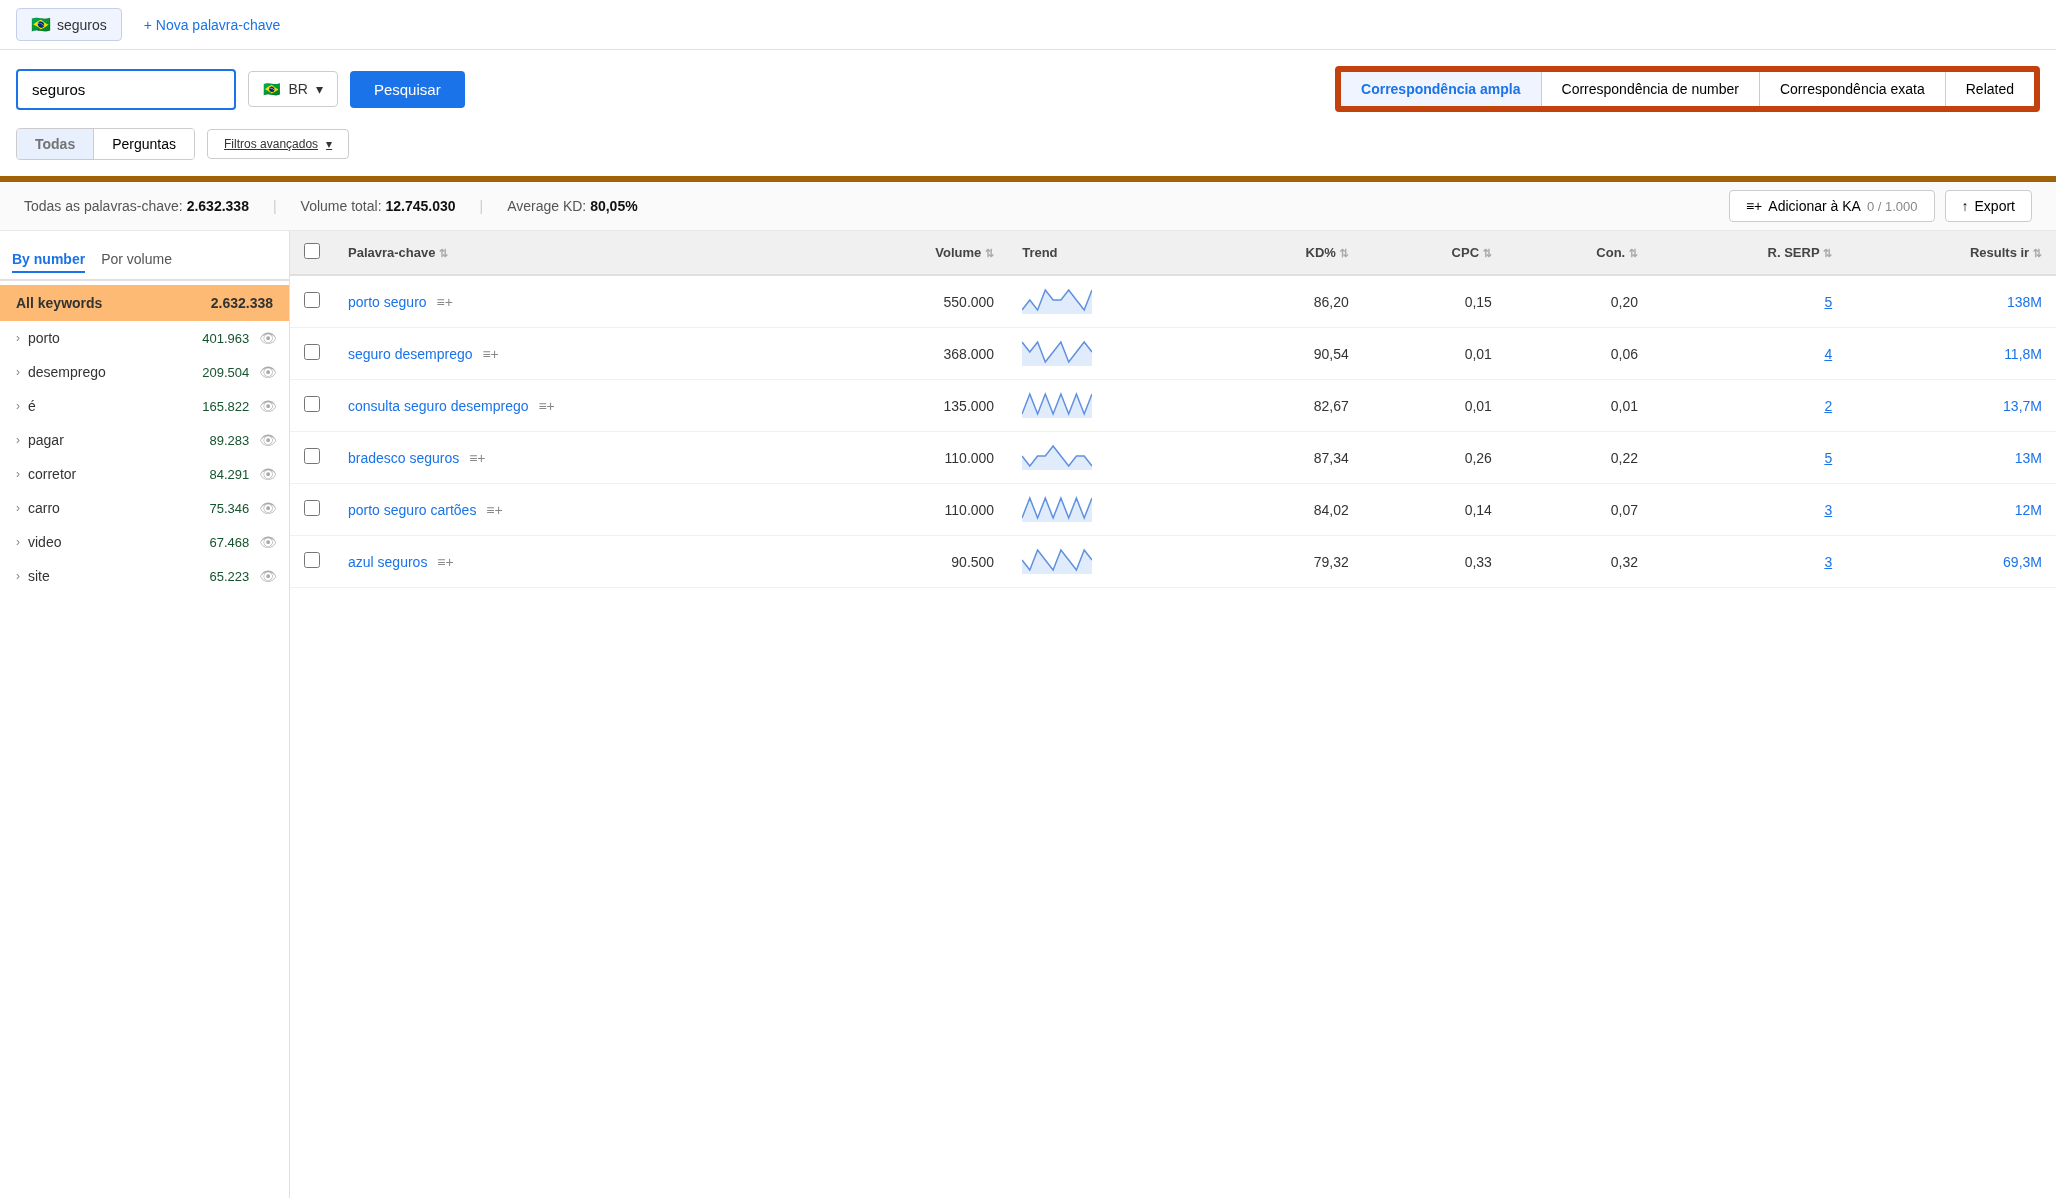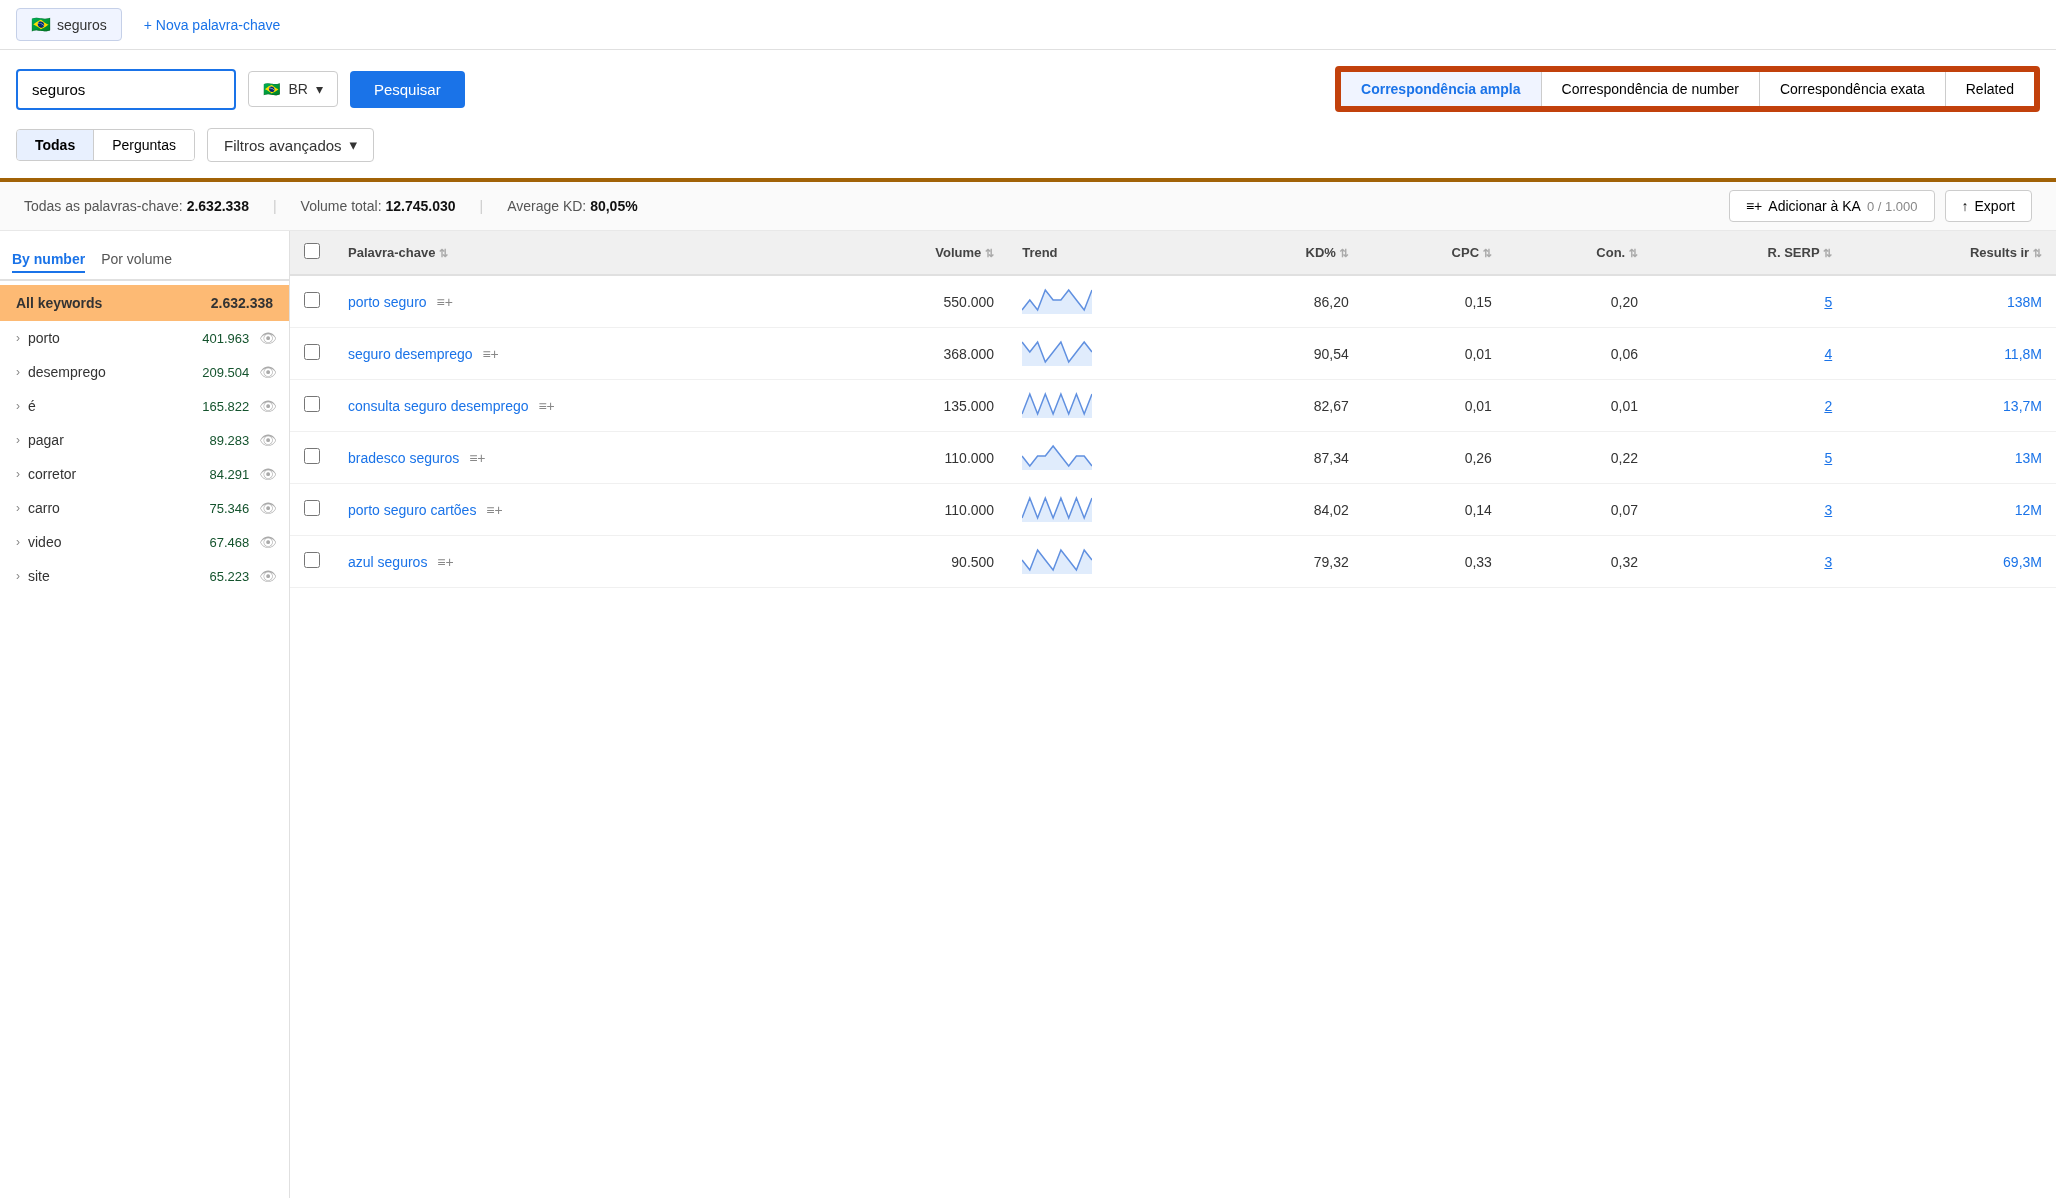--- a/index.html
+++ b/index.html
@@ -113,42 +113,43 @@
       padding: 7px 18px;
       font-size: 14px;
       cursor: pointer;
       background: #fff;
       border: none;
       border-right: 1px solid #ccc;
     }
     .filter-btn:last-child { border-right: none; }
     .filter-btn.active {
       background: #e8f0fe;
-      color: #000000;
+      color: #737373;
       font-weight: 600;
     }
     .advanced-filter {
       display: flex;
       align-items: center;
       gap: 8px;
       border: 1px solid #ccc;
       border-radius: 4px;
       padding: 7px 16px;
       cursor: pointer;
       background: #fff;
-      font-size: 15px;
+      font-size: 12px;
+      text-decoration: underline;
     }
 
     
     .stats-row {
       display: flex;
       align-items: center;
       gap: 24px;
       padding: 8px 24px;
-      border-top: 4px solid #a16207;
+      border-top: 6px solid #a16207;
       border-bottom: 1px solid #e8e8e8;
       background: #fafafa;
     }
     .stat-item { font-size: 14px; color: #555; }
     .stat-item strong { color: #111; font-weight: 700; }
     .stat-sep { color: #ccc; }
     .action-btns {
       display: flex;
       gap: 10px;
       margin-left: auto;

